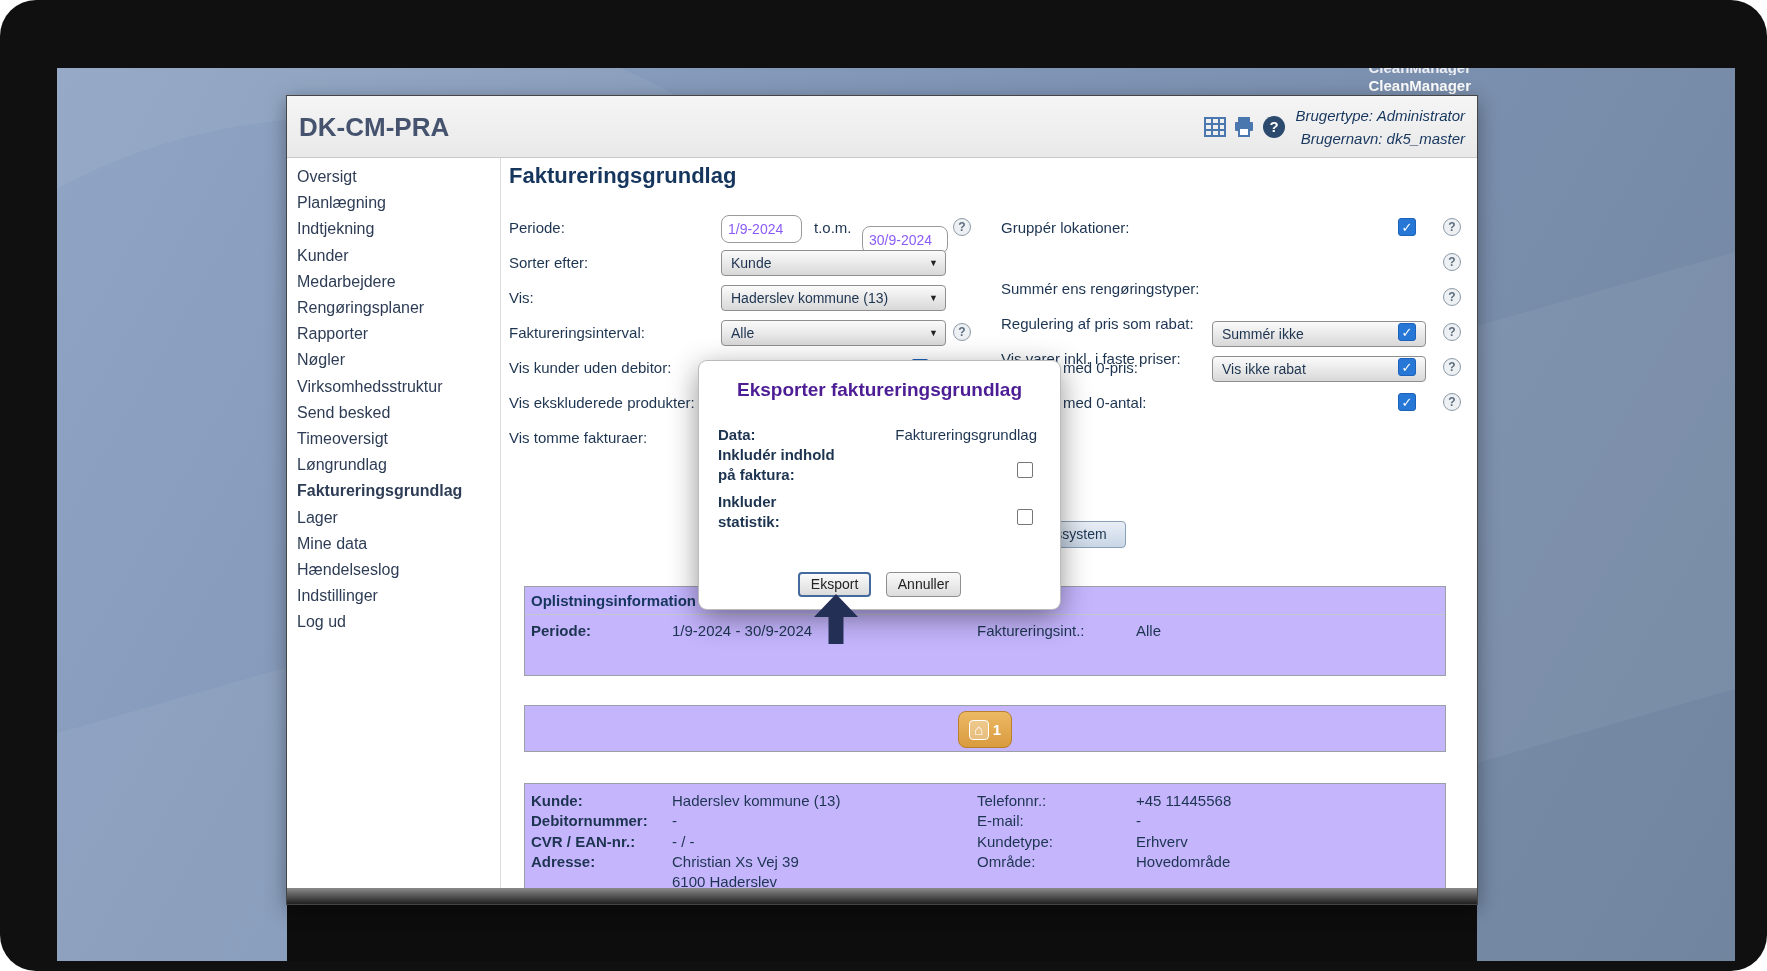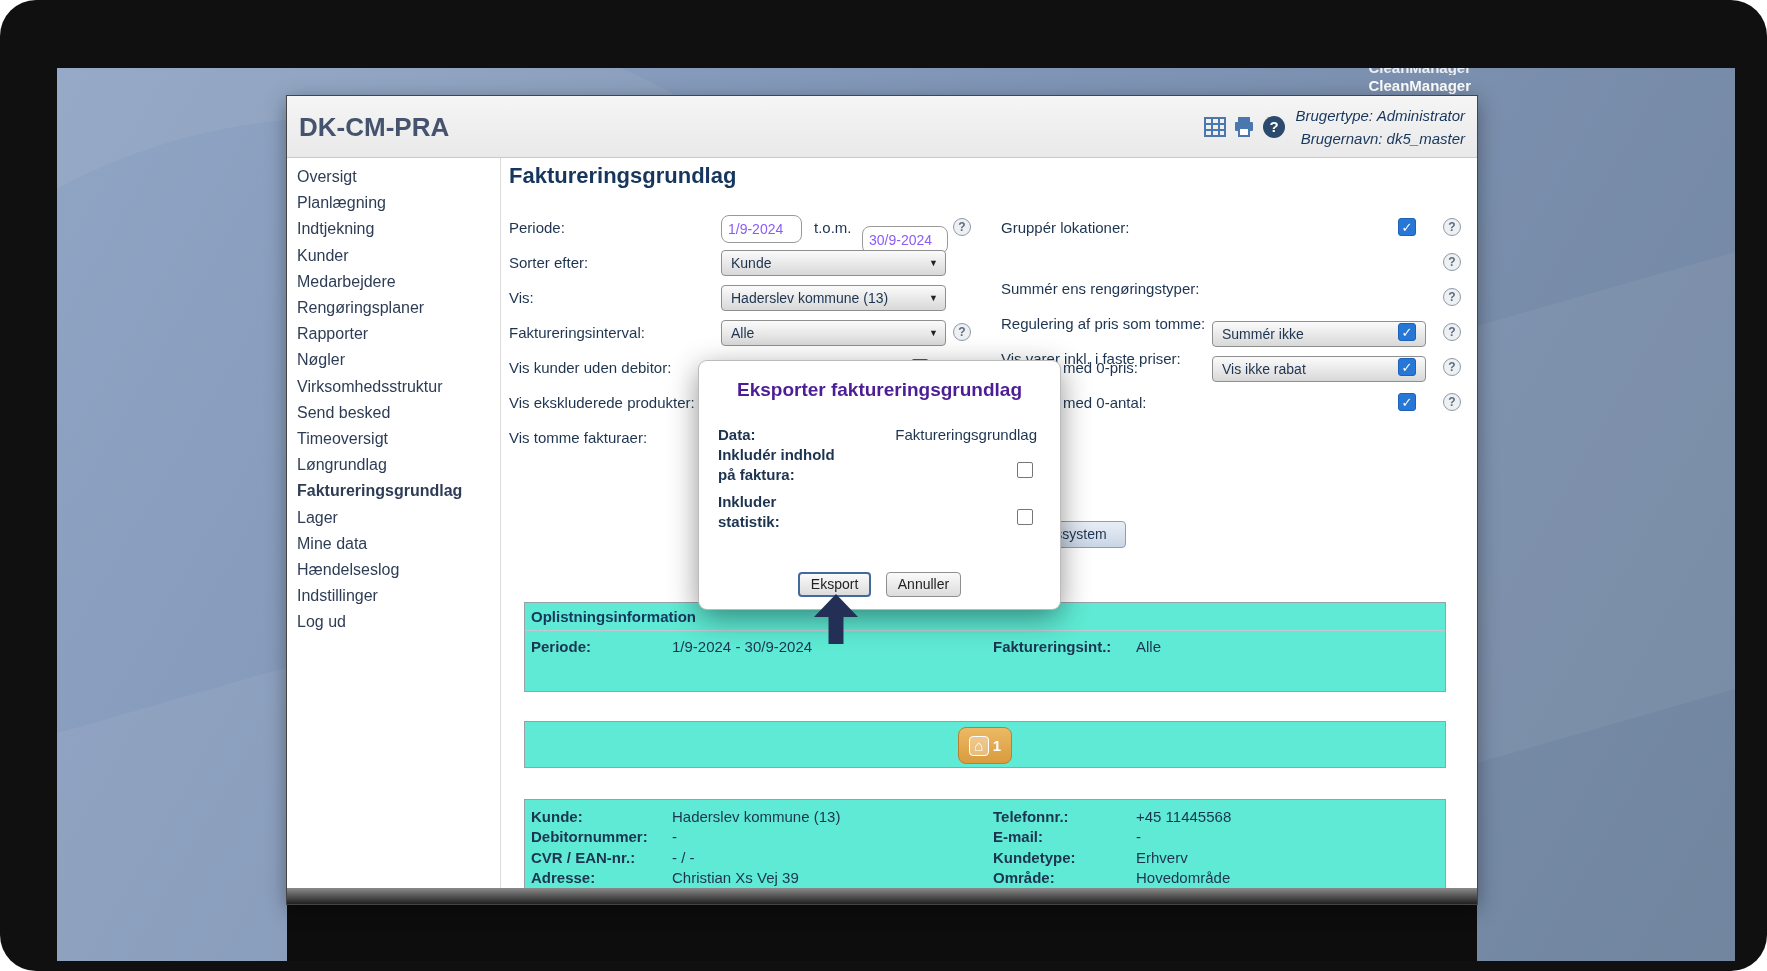--- a/index.html
+++ b/index.html
@@ -94,31 +94,31 @@
           background:#eef1f4; color:#5c6c7d; font-size:12px; font-weight:bold;
           text-align:center; line-height:16px; cursor:pointer; }
 
   #partialbtn { position:absolute; left:749px; top:425px; width:90px; height:27px;
                 background:linear-gradient(#e8eef6,#c9d6e6); border:1px solid #8aa0b8;
                 border-radius:4px; font-size:14px; color:#1d3450; text-align:center;
                 line-height:25px; cursor:pointer; }
 
   
   .infobox { position:absolute; left:237px; width:922px; border:1px solid #9aa0a8;
-             background:#5eead4;margin-top:16px; }
+             background:#c4b5fd; }
   #box1 { top:490px; height:90px; }
   #box1 .bhead { position:absolute; left:6px; top:0; height:27px; line-height:27px;
                  font-weight:bold; font-size:15px; color:#17365d; }
   #box1 .bdiv { position:absolute; left:0; right:0; top:27px; height:1px; background:#c3c8cf; }
   .brow { position:absolute; left:0; right:0; height:26px; line-height:26px;
           font-size:15px; color:#1d3450; }
   .brow1{top:31px;} .brow2{top:58px;}
   .bl1 { position:absolute; left:6px; font-weight:bold; }
   .bv1 { position:absolute; left:147px; }
-  .bl2 { position:absolute; left:468px; font-weight:bold; }
+  .bl2 { position:absolute; left:452px; font-weight:normal; }
   .bv2 { position:absolute; left:611px; }
 
   #box2 { top:609px; height:47px; }
   #pagerbtn { position:absolute; left:50%; transform:translateX(-50%); top:5px;
               width:54px; height:37px; background:linear-gradient(#ecb964,#d99b3e);
               border:1px solid #b87f2f; border-radius:8px; display:flex;
               align-items:center; justify-content:center; gap:4px; color:#fff;
               cursor:pointer; }
   #pagerbtn .house { font-size:15px; background:rgba(255,255,255,0.3);
                      border:1px solid #fff; border-radius:4px; width:20px; height:20px;
@@ -247,21 +247,21 @@
             <span class="arr">▼</span>
           </div>
           <span class="help rhelp">?</span>
         </div>
         <div class="frow t2">
           <span class="flab">Vis:</span>
           <div class="sel w225 lctl">
             <span>Haderslev kommune (13)</span>
             <span class="arr">▼</span>
           </div>
-          <span class="rlab">Regulering af pris som tomme:</span>
+          <span class="rlab">Regulering af pris som rabat:</span>
           <div class="sel w214 rctl">
             <span>Vis ikke rabat</span>
             <span class="arr">▼</span>
           </div>
           <span class="help rhelp">?</span>
         </div>
         <div class="frow t3">
           <span class="flab">Faktureringsinterval:</span>
           <div class="sel w225 lctl">
             <span>Alle</span>

